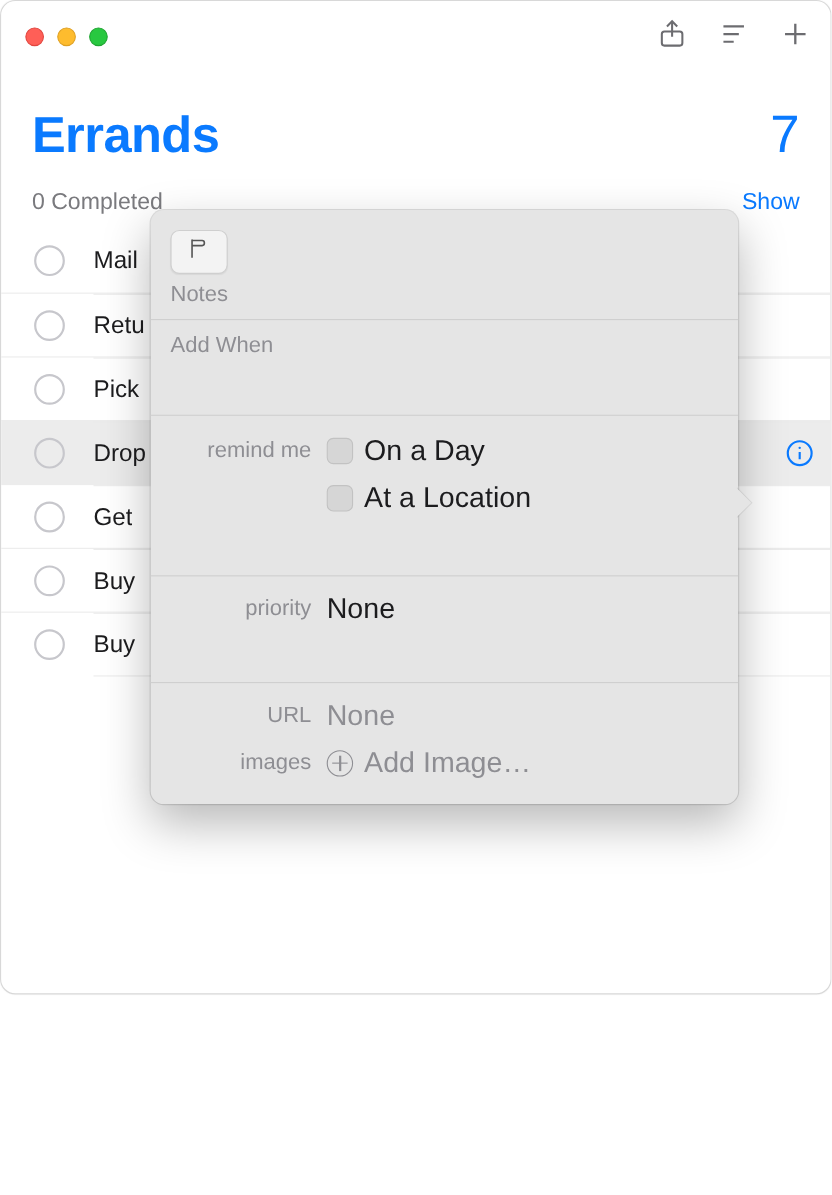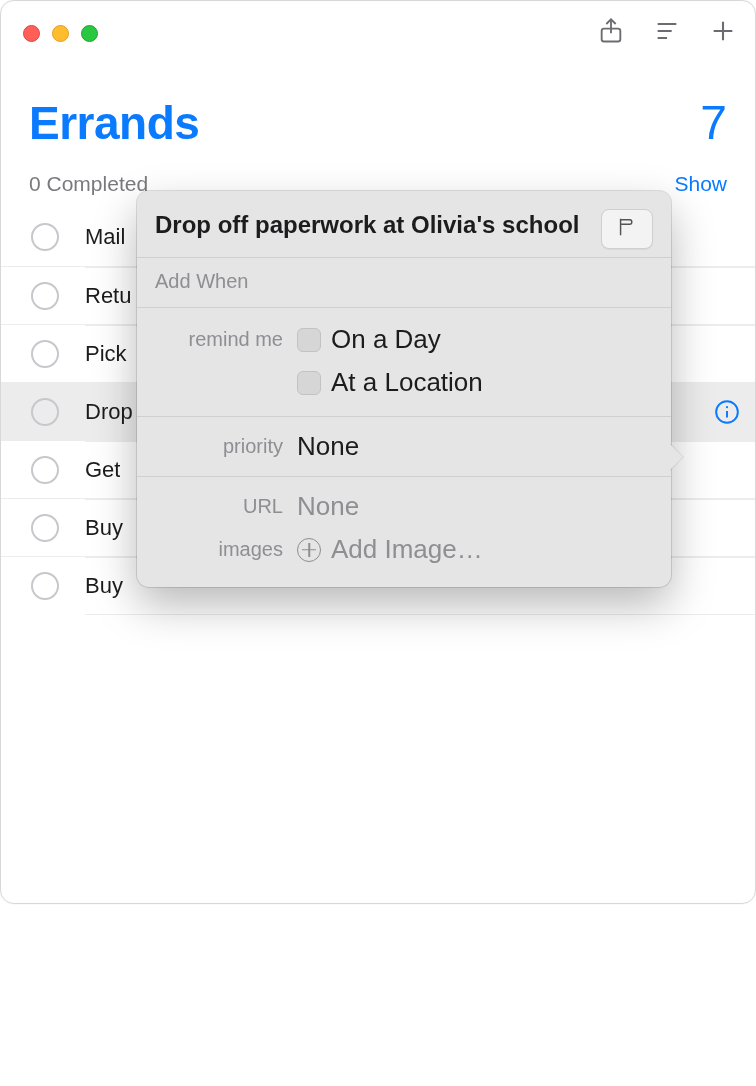--- a/index.html
+++ b/index.html
@@ -172,20 +172,21 @@
   .sep { height: 1px; background: #cfcfcf; margin: 0 0; }
   .tags-field {
     padding: 12px 18px 14px 18px;
     color: #8e8e93;
     font-size: 20px;
   }
 
   .section {
     border-top: 1px solid #cfcfcf;
     padding: 10px 0 12px 0;
+    margin-top: 37px;
   }
   .form-row {
     display: flex;
     align-items: center;
     padding: 6px 18px;
     gap: 14px;
   }
   .form-label {
     flex: none;
     width: 128px;
@@ -311,31 +312,31 @@
     </div>
     <div class="row">
       <div class="divider-inset"></div>
       <div class="circle"></div>
       <div class="row-title">Buy</div>
     </div>
   </div>
 
   <div class="popover">
     <div class="pop-head">
-      <div class="pop-title">Drop off paperwork at Olivia's school</div>
       <div class="flag-btn">
         <span>
           <svg viewBox="0 0 24 24" fill="none" stroke="#555" stroke-width="1.6">
             <path d="M5 3v18"></path>
             <path d="M5 4h10c3 0 3 5 0 5H5"></path>
           </svg>
         </span>
       </div>
     </div>
 
+    <div class="notes-field">Notes</div>
     <div class="sep"></div>
     <div class="tags-field">Add When</div>
 
     <div class="section">
       <div class="form-row">
         <div class="form-label">remind me</div>
         <div class="form-value">
           <div class="chk"></div>
           <span>On a Day</span>
         </div>

